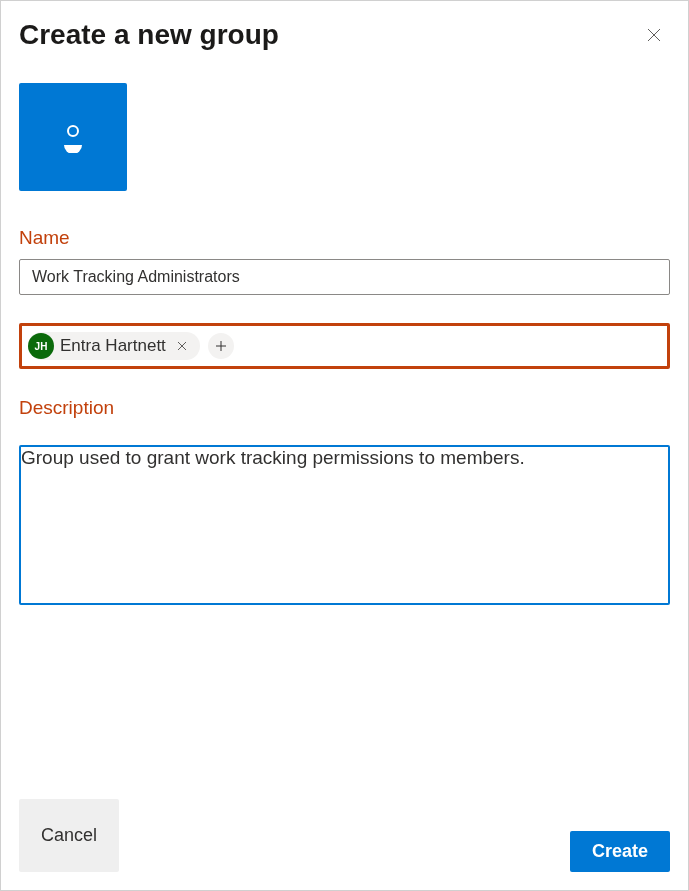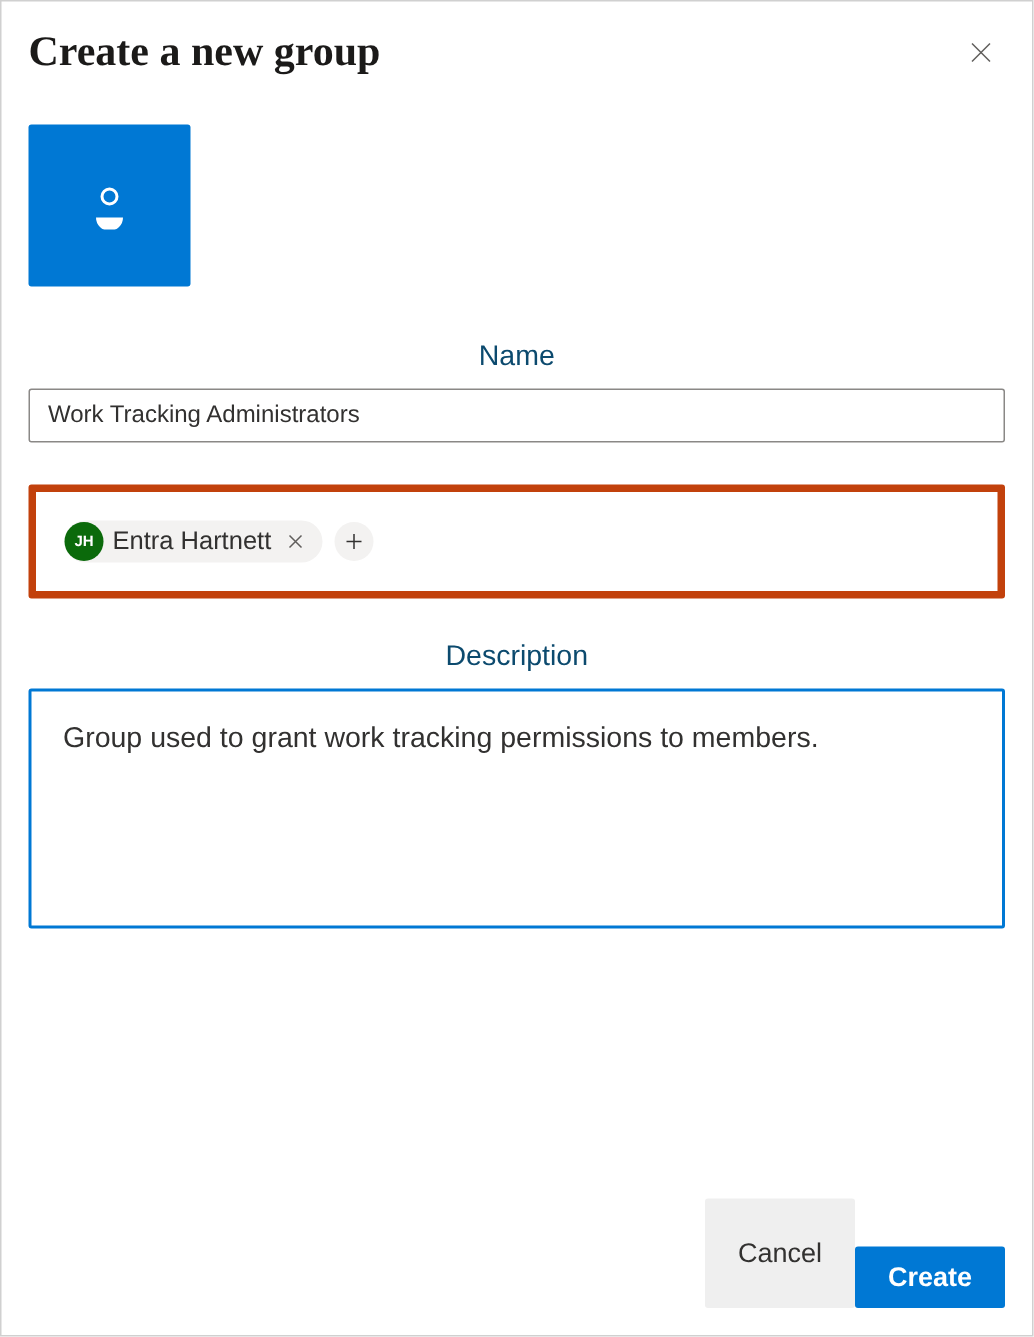--- a/index.html
+++ b/index.html
@@ -16,21 +16,20 @@
       display: flex;
       flex-direction: column;
       padding: 18px;
       color: #323130;
     }
     .header {
       display: flex;
       justify-content: space-between;
       align-items: center;
       margin-bottom: 32px;
-      font-family: Liberation Serif, serif;
     }
     .dialog-title {
       font-size: 28px;
       font-weight: 600;
       color: #1b1a19;
     }
     .close-btn {
       width: 32px;
       height: 32px;
       display: flex;
@@ -50,38 +49,37 @@
       align-items: center;
       justify-content: center;
       border-radius: 2px;
       margin-bottom: 36px;
     }
     .field-group {
       margin-bottom: 28px;
     }
     .field-label {
       font-size: 19px;
-      color: #0c4a6e;
+      color: #c2410c;
       display: block;
       margin-bottom: 10px;
-      text-align: center;
     }
     .text-input {
       width: 100%;
       padding: 8px 12px;
       font-size: 16px;
       border: 1px solid #8a8886;
       border-radius: 2px;
       font-family: inherit;
       color: #323130;
     }
     .members-box {
-      border: 5px solid #c2410c;
-      border-radius: 2px;
-      padding: 19px;
+      border: 3px solid #c2410c;
+      border-radius: 2px;
+      padding: 6px;
       display: flex;
       align-items: center;
       gap: 8px;
       flex-wrap: wrap;
     }
     .member-chip {
       display: inline-flex;
       align-items: center;
       background: #f3f2f1;
       border-radius: 16px;
@@ -132,32 +130,33 @@
     }
     .helper-text {
       font-size: 19px;
       color: #323130;
       margin-top: 6px;
       line-height: 1.35;
     }
     .textarea-input {
       width: 100%;
       height: 160px;
-      padding: 21px;
+      padding: 0;
       font-size: 19px;
       border: 2px solid #0078d4;
       border-radius: 2px;
       font-family: inherit;
       color: #323130;
       resize: none;
+      margin-top: 16px;
     }
     .footer {
       margin-top: auto;
       display: flex;
-      justify-content: flex-end;
+      justify-content: space-between;
     }
     .btn {
       padding: 10px 22px;
       font-size: 18px;
       border-radius: 2px;
       cursor: pointer;
       font-family: inherit;
       border: none;
     }
     .btn-secondary {

